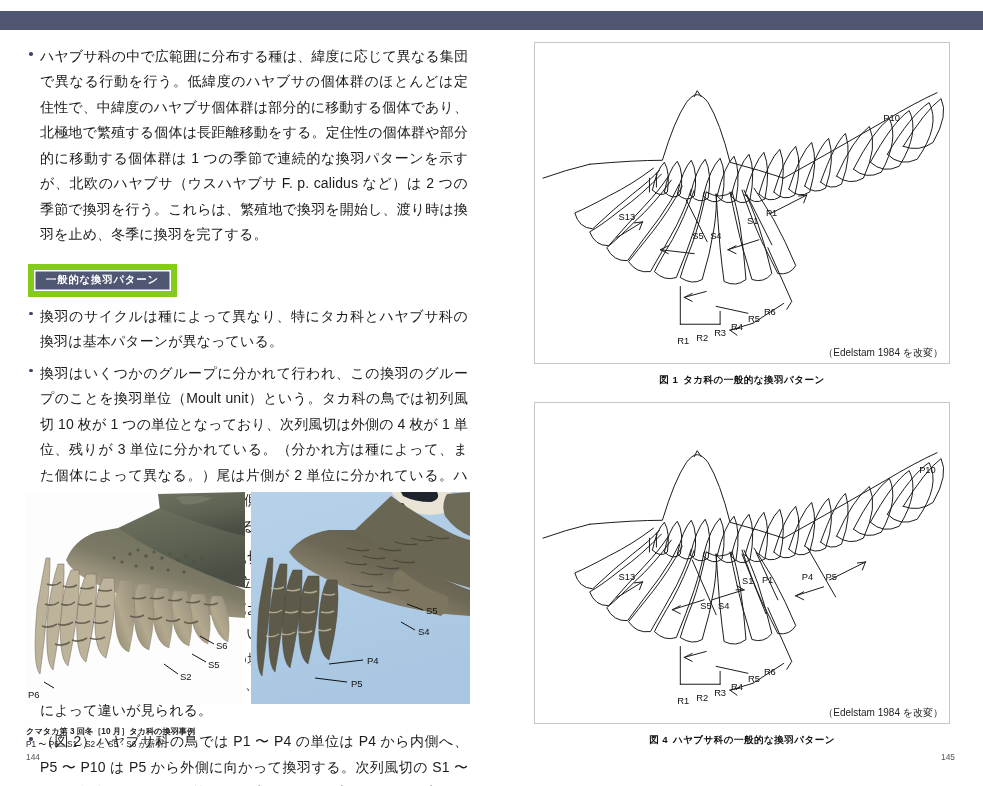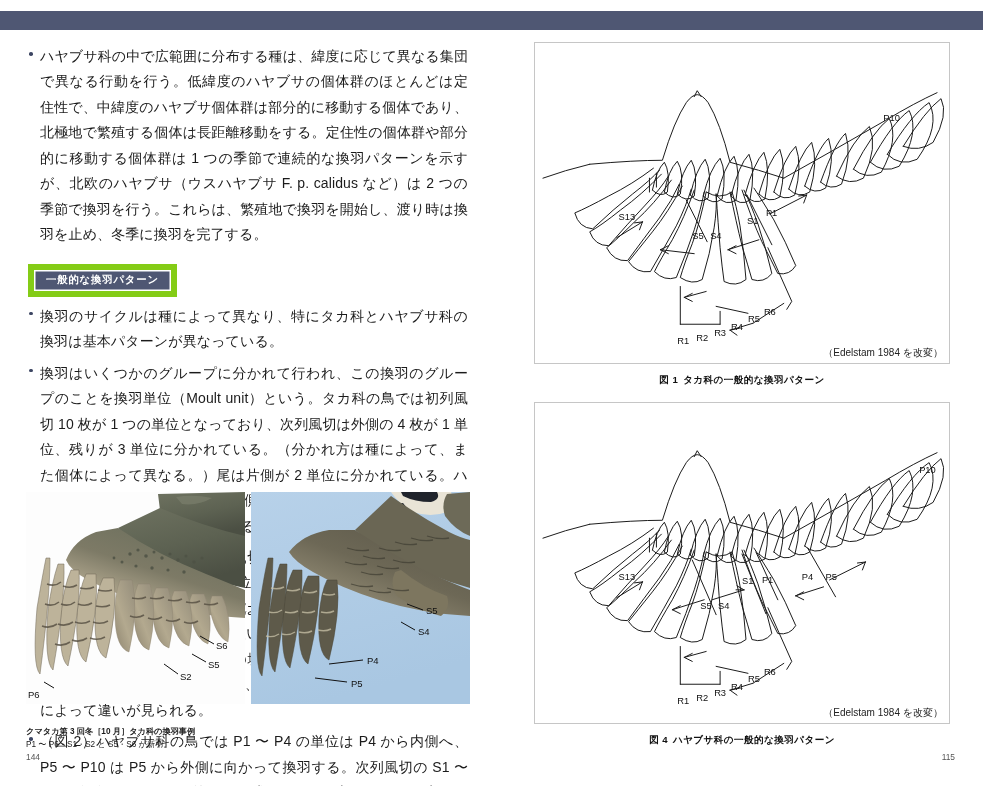--- a/index.html
+++ b/index.html
@@ -565,16 +565,16 @@
           <text x="214" y="281">R5</text>
           <text x="230" y="274">R6</text>
         </g>
       </svg>
       <div class="src-note">（Edelstam 1984 を改変）</div>
     </div>
     <div class="fig-cap fig-cap-2">
       <span class="num">図 4</span><span>ハヤブサ科の一般的な換羽パターン</span>
     </div>
 
-    <div class="folio folio-r">115</div>
+    <div class="folio folio-r">145</div>
   </div>
 
 </div>
 
 </body></html>

